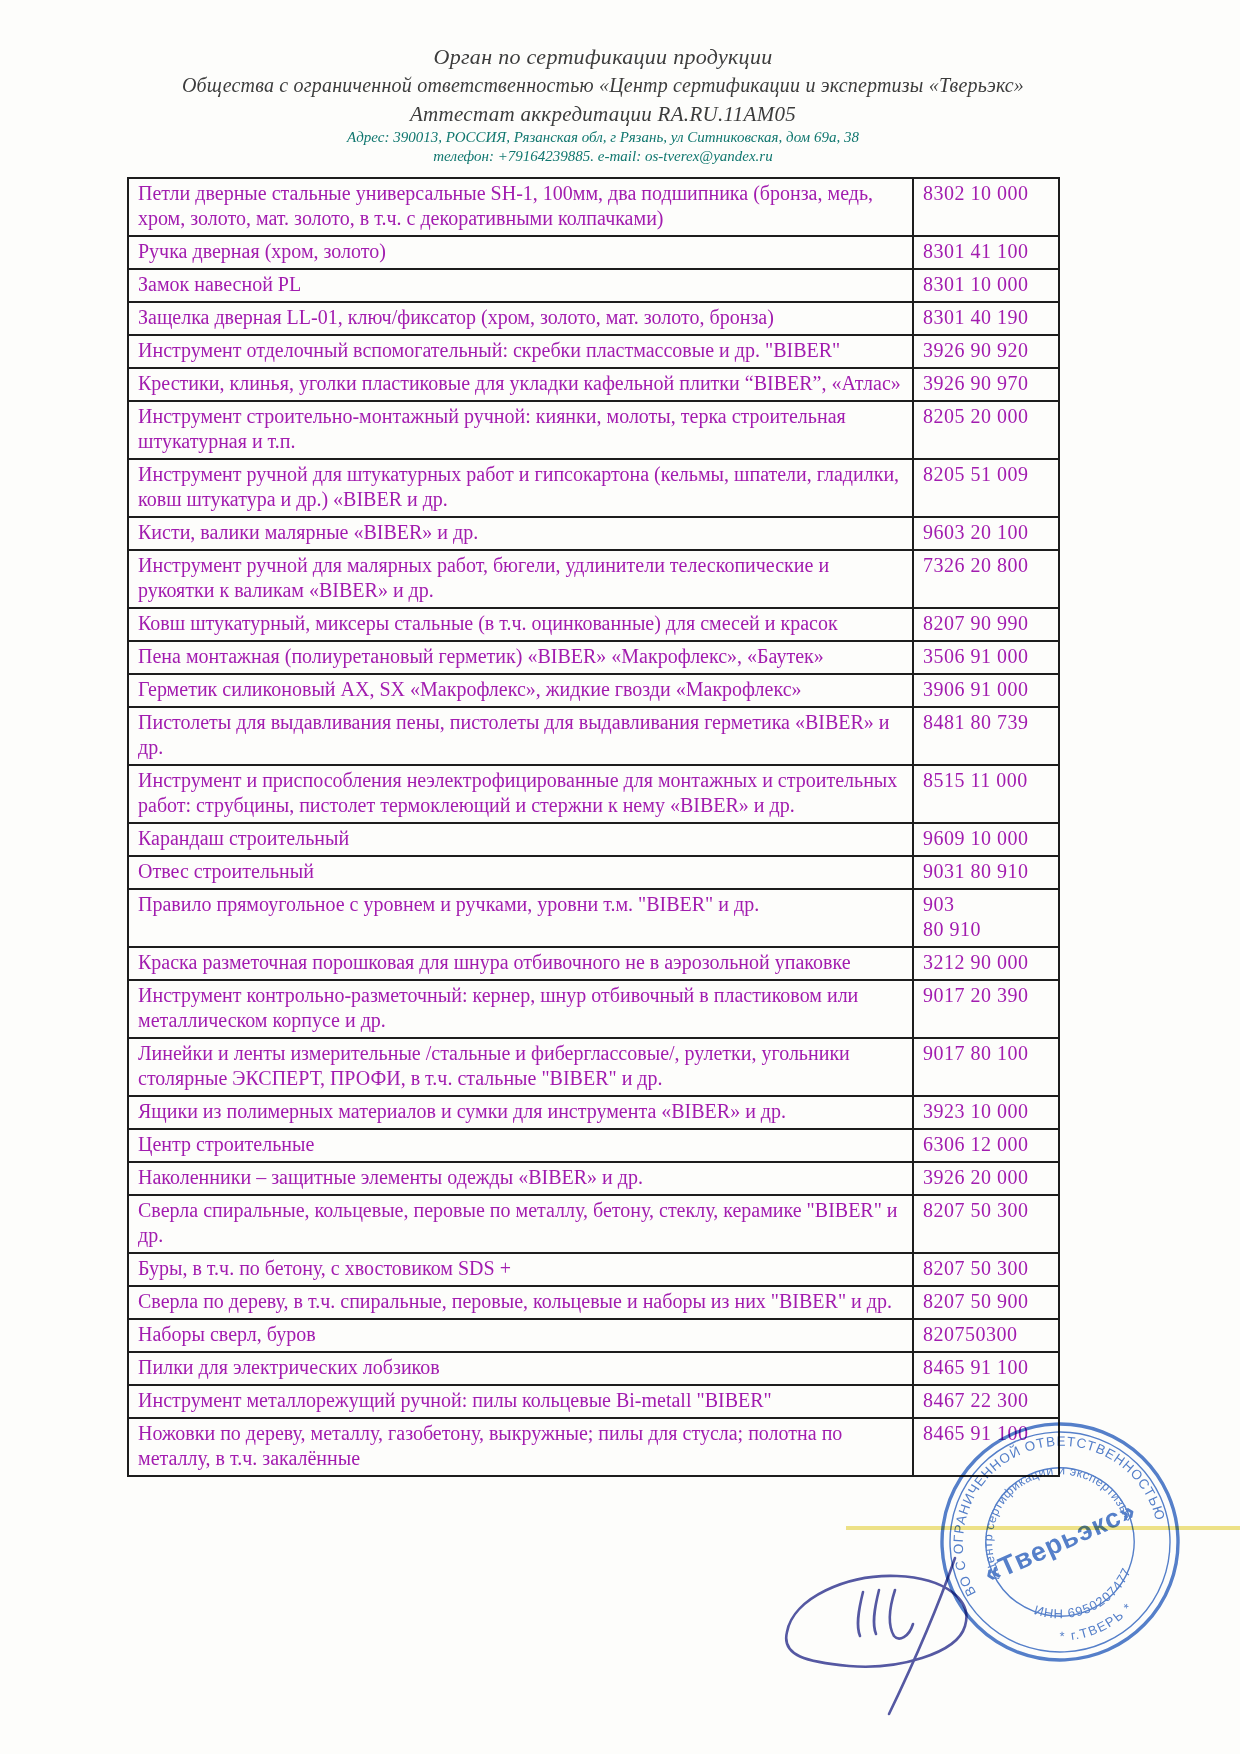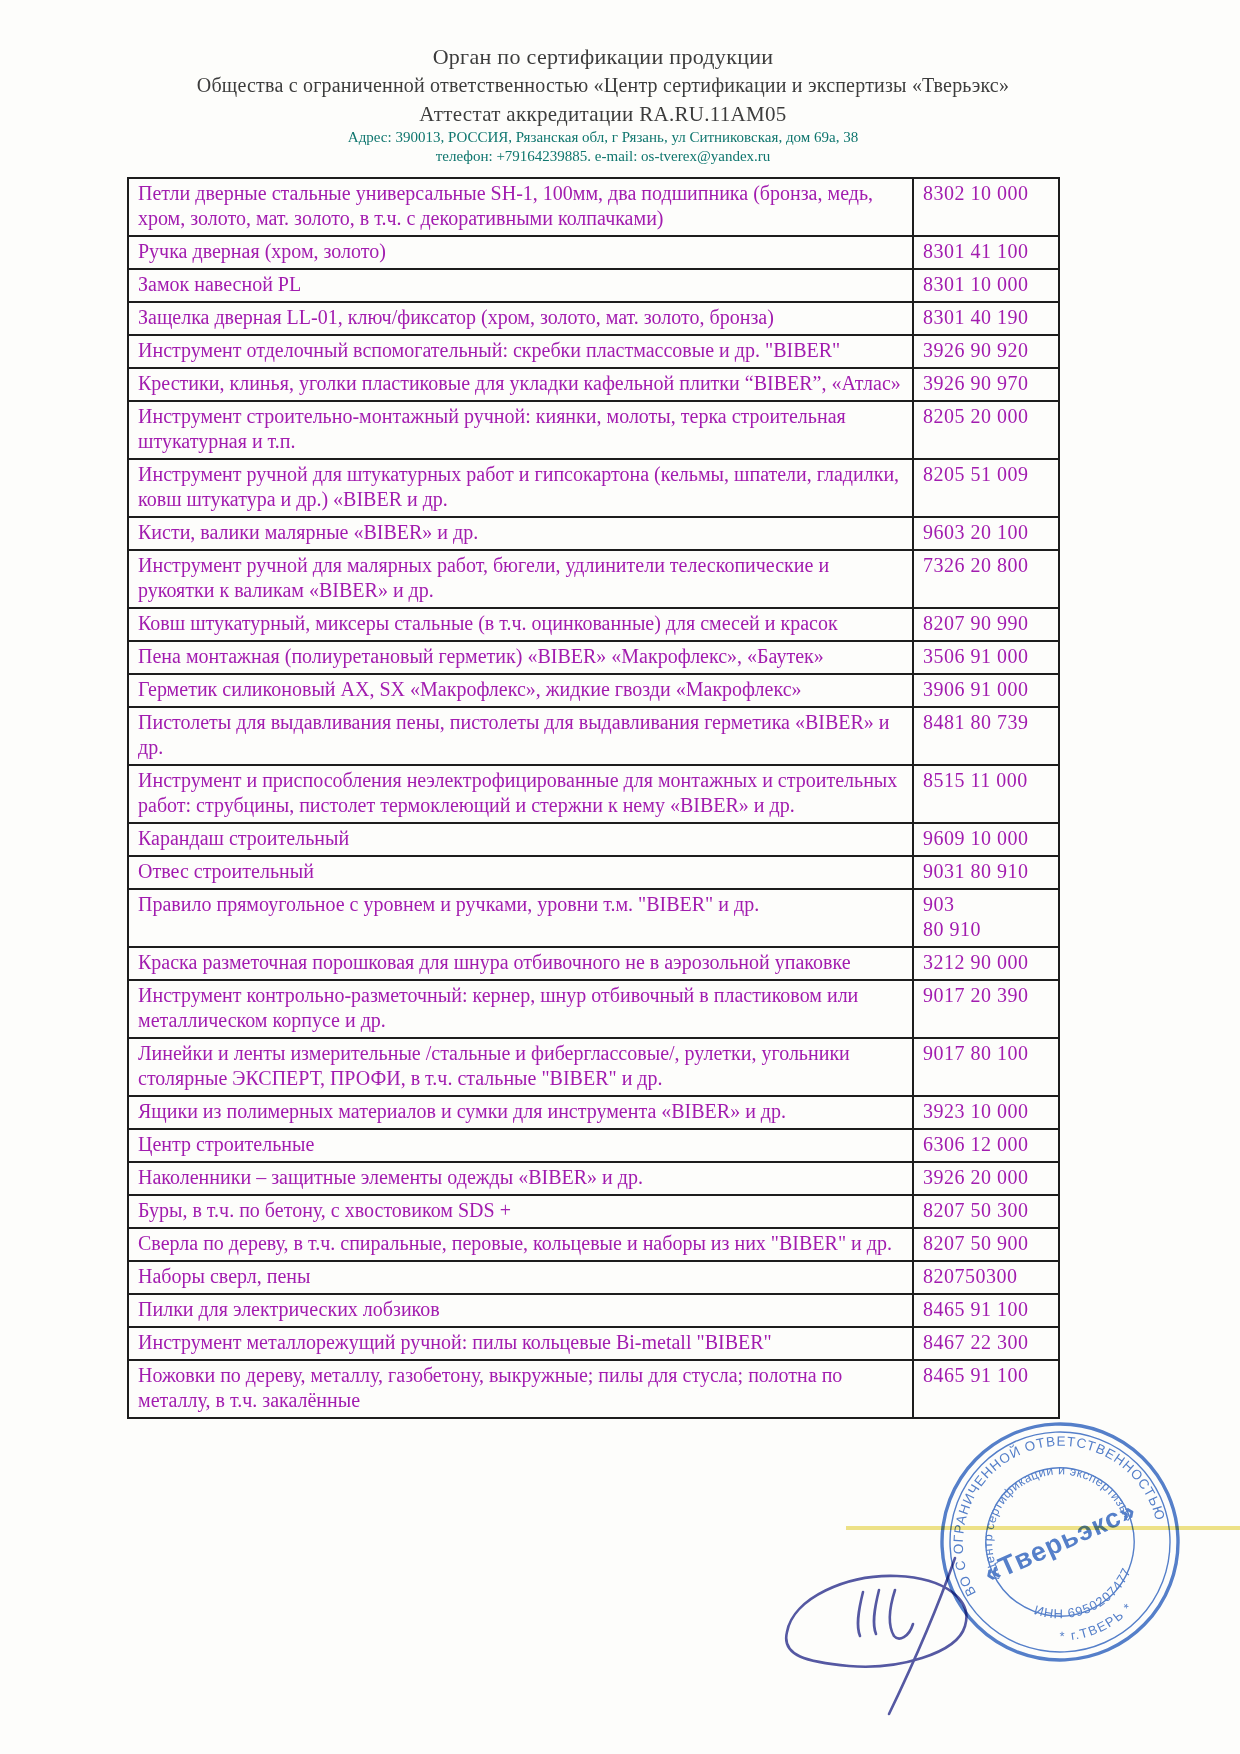--- a/index.html
+++ b/index.html
@@ -6,20 +6,21 @@
   body{
     width:1240px;height:1754px;position:relative;
     background:#fdfdfb;
     font-family:"Liberation Serif","DejaVu Serif",serif;
     color:#262626;overflow:hidden;
   }
   
   .doc-header{
     position:absolute;left:0;top:42px;width:1206px;text-align:center;
     color:#3c3c3c;
+    font-style:italic;
   }
   .doc-header .h1{font-size:22px;line-height:29px;letter-spacing:.3px;}
   .doc-header .h2{font-size:20px;line-height:29px;letter-spacing:.2px;}
   .doc-header .h3{font-size:21px;line-height:28px;letter-spacing:.3px;}
   .doc-header .sub{font-size:15px;line-height:19px;color:#0f766e;}
   
   table.products{
     position:absolute;left:127px;top:177px;width:921px;
     border-collapse:collapse;table-layout:fixed;
     font-size:20px;color:#a21caf;
@@ -193,33 +194,37 @@
   <tr>
     <td class="desc">Центр строительные</td>
     <td class="code">6306 12 000</td>
   </tr>
 
   <tr>
     <td class="desc">Наколенники – защитные элементы одежды «BIBER» и др.</td>
     <td class="code">3926 20 000</td>
   </tr>
 
+  <tr>
+    <td class="desc">Сверла спиральные, кольцевые, перовые по металлу, бетону, стеклу, керамике "BIBER" и др.</td>
+    <td class="code">8207 50 300</td>
+  </tr>
 
   <tr>
     <td class="desc">Буры, в т.ч. по бетону, с хвостовиком SDS +</td>
     <td class="code">8207 50 300</td>
   </tr>
 
   <tr>
     <td class="desc">Сверла по дереву, в т.ч. спиральные, перовые, кольцевые и наборы из них "BIBER" и др.</td>
     <td class="code">8207 50 900</td>
   </tr>
 
   <tr>
-    <td class="desc">Наборы сверл, пены</td>
+    <td class="desc">Наборы сверл, буров</td>
     <td class="code">820750300</td>
   </tr>
 
   <tr>
     <td class="desc">Пилки для электрических лобзиков</td>
     <td class="code">8465 91 100</td>
   </tr>
 
   <tr>
     <td class="desc">Инструмент металлорежущий ручной: пилы кольцевые Bi-metall "BIBER"</td>

